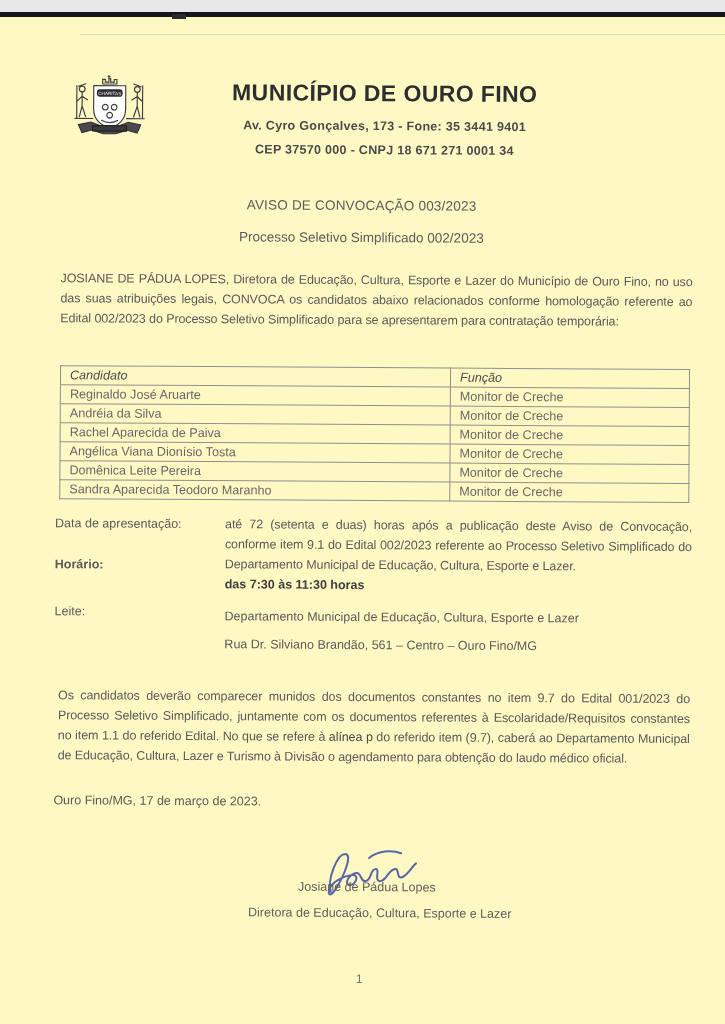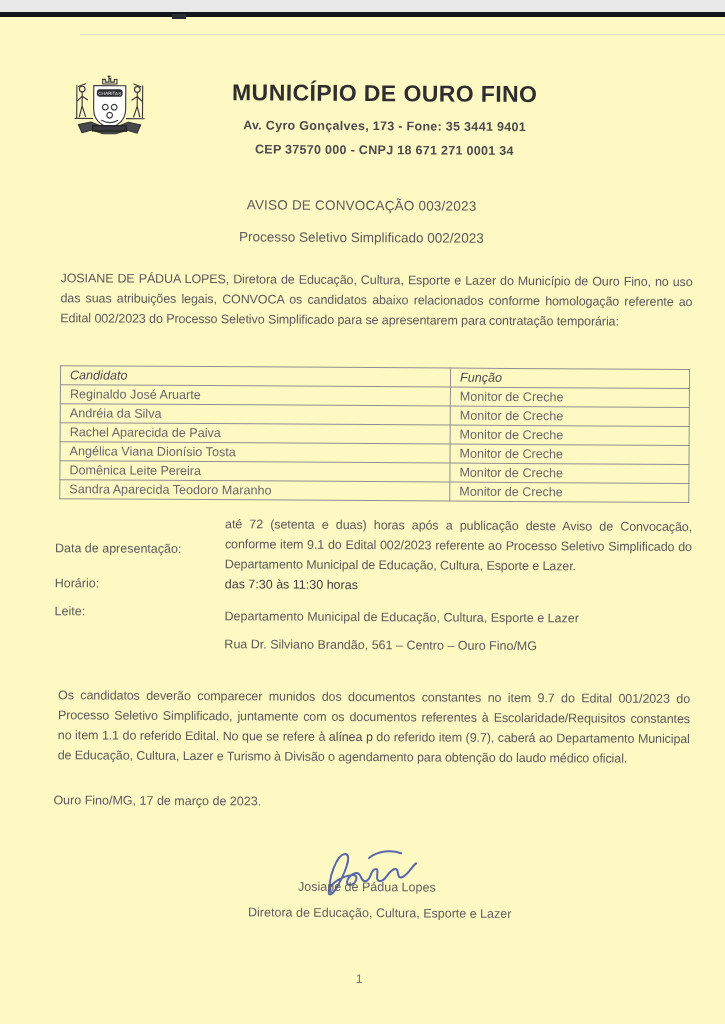--- a/index.html
+++ b/index.html
@@ -31,24 +31,24 @@
   .para2{position:absolute;left:62px;top:675px;width:632px;}
   .bold-inline{font-weight:normal;color:#47474a;}
 
   table.cand{position:absolute;left:62px;top:355px;width:630px;border-collapse:collapse;font-size:12.6px;color:#68686b;}
   table.cand th, table.cand td{border:1px solid #8f8f92;padding:1px 9px;height:16px;text-align:left;font-weight:normal;}
   table.cand th{font-style:italic;color:#4c4c4f;}
   .col-cand{width:62%;}
   .col-func{width:38%;}
 
   .dl{position:absolute;font-size:12.5px;color:#5a5a5c;}
-  .lbl-data{left:58px;top:531px;}
+  .lbl-data{left:58px;top:506px;}
   .val-data{left:228px;top:503px;width:467px;text-align:justify;line-height:20px;letter-spacing:-.1px;}
-  .lbl-hor{left:58px;top:566px;}
-  .val-hor{left:228px;top:566px;font-weight:normal;color:#3d3d40;}
+  .lbl-hor{left:58px;top:547px;font-weight:bold;}
+  .val-hor{left:228px;top:566px;font-weight:bold;color:#3d3d40;}
   .lbl-loc{left:58px;top:594px;}
   .val-loc1{left:228px;top:598px;}
   .val-loc2{left:228px;top:626px;}
 
   .date-line{position:absolute;left:58px;top:783px;font-size:12.5px;color:#5a5a5c;}
 
   .sig-script{position:absolute;left:322px;top:832px;width:120px;height:56px;}
   .sig-name{position:absolute;left:252px;top:868px;width:240px;text-align:center;font-size:12.5px;color:#5e5e60;}
   .sig-role{position:absolute;left:190px;top:894px;width:390px;text-align:center;font-size:12.5px;color:#5e5e60;}
 

